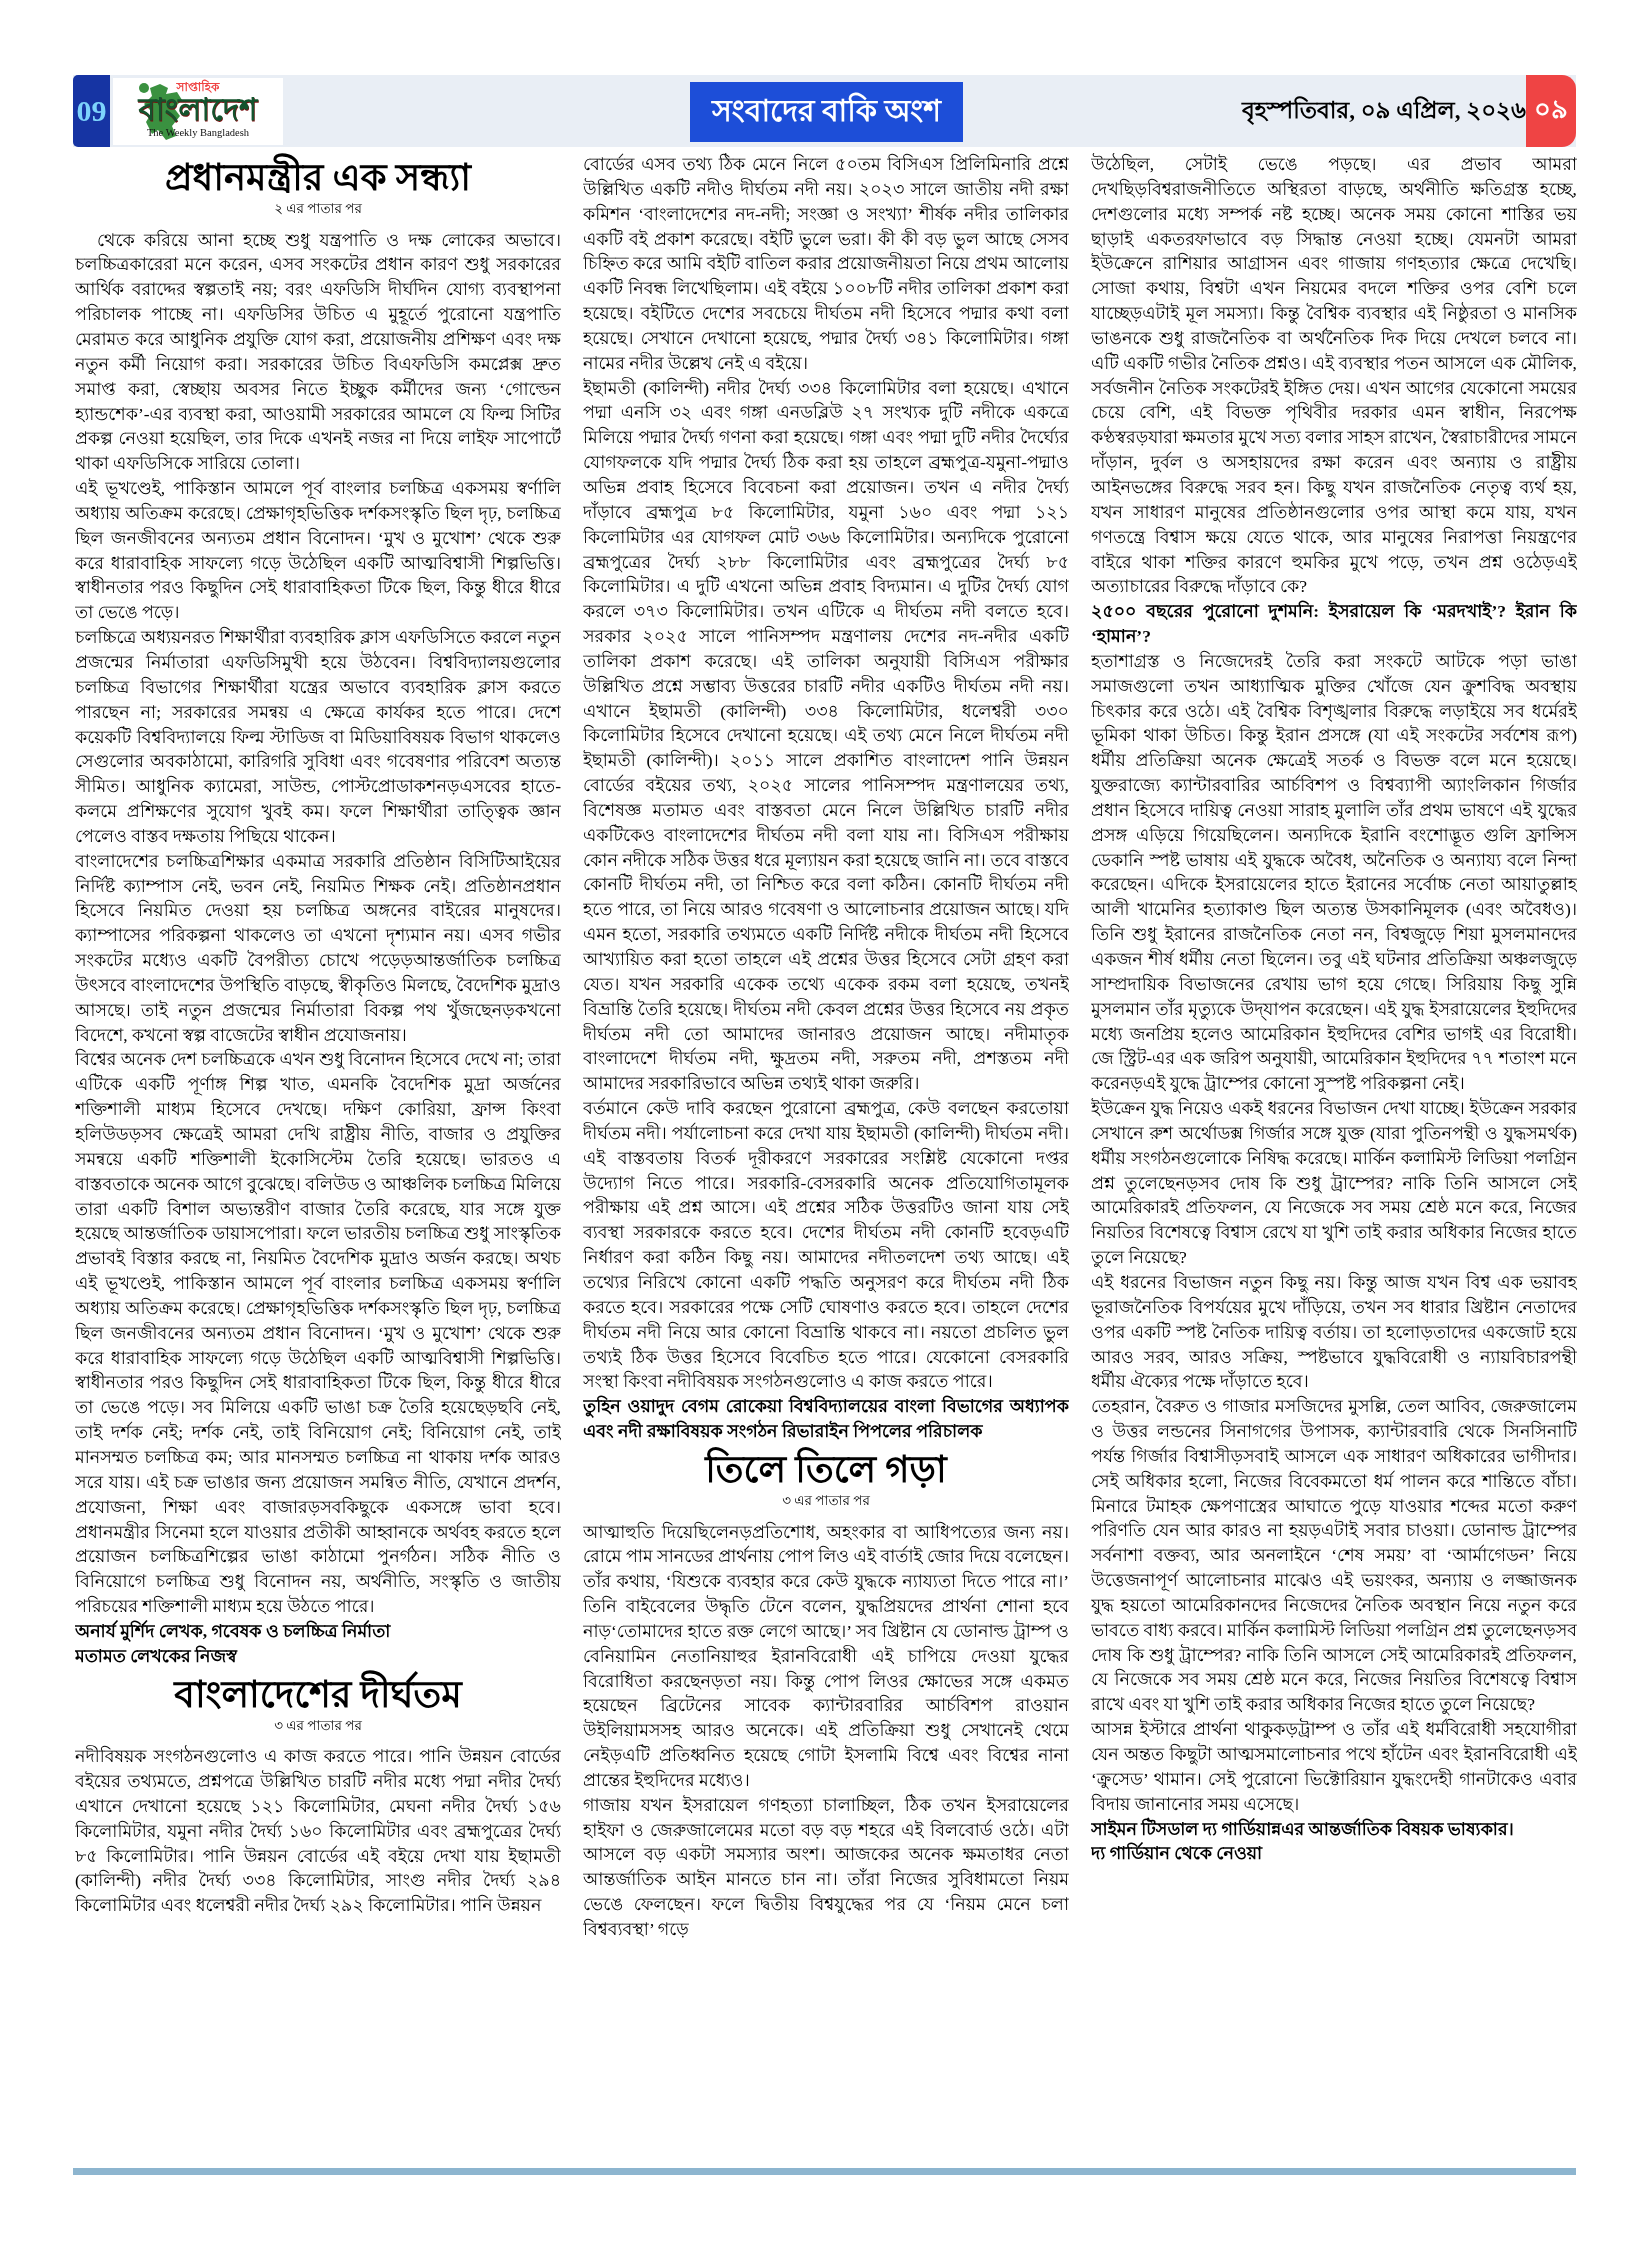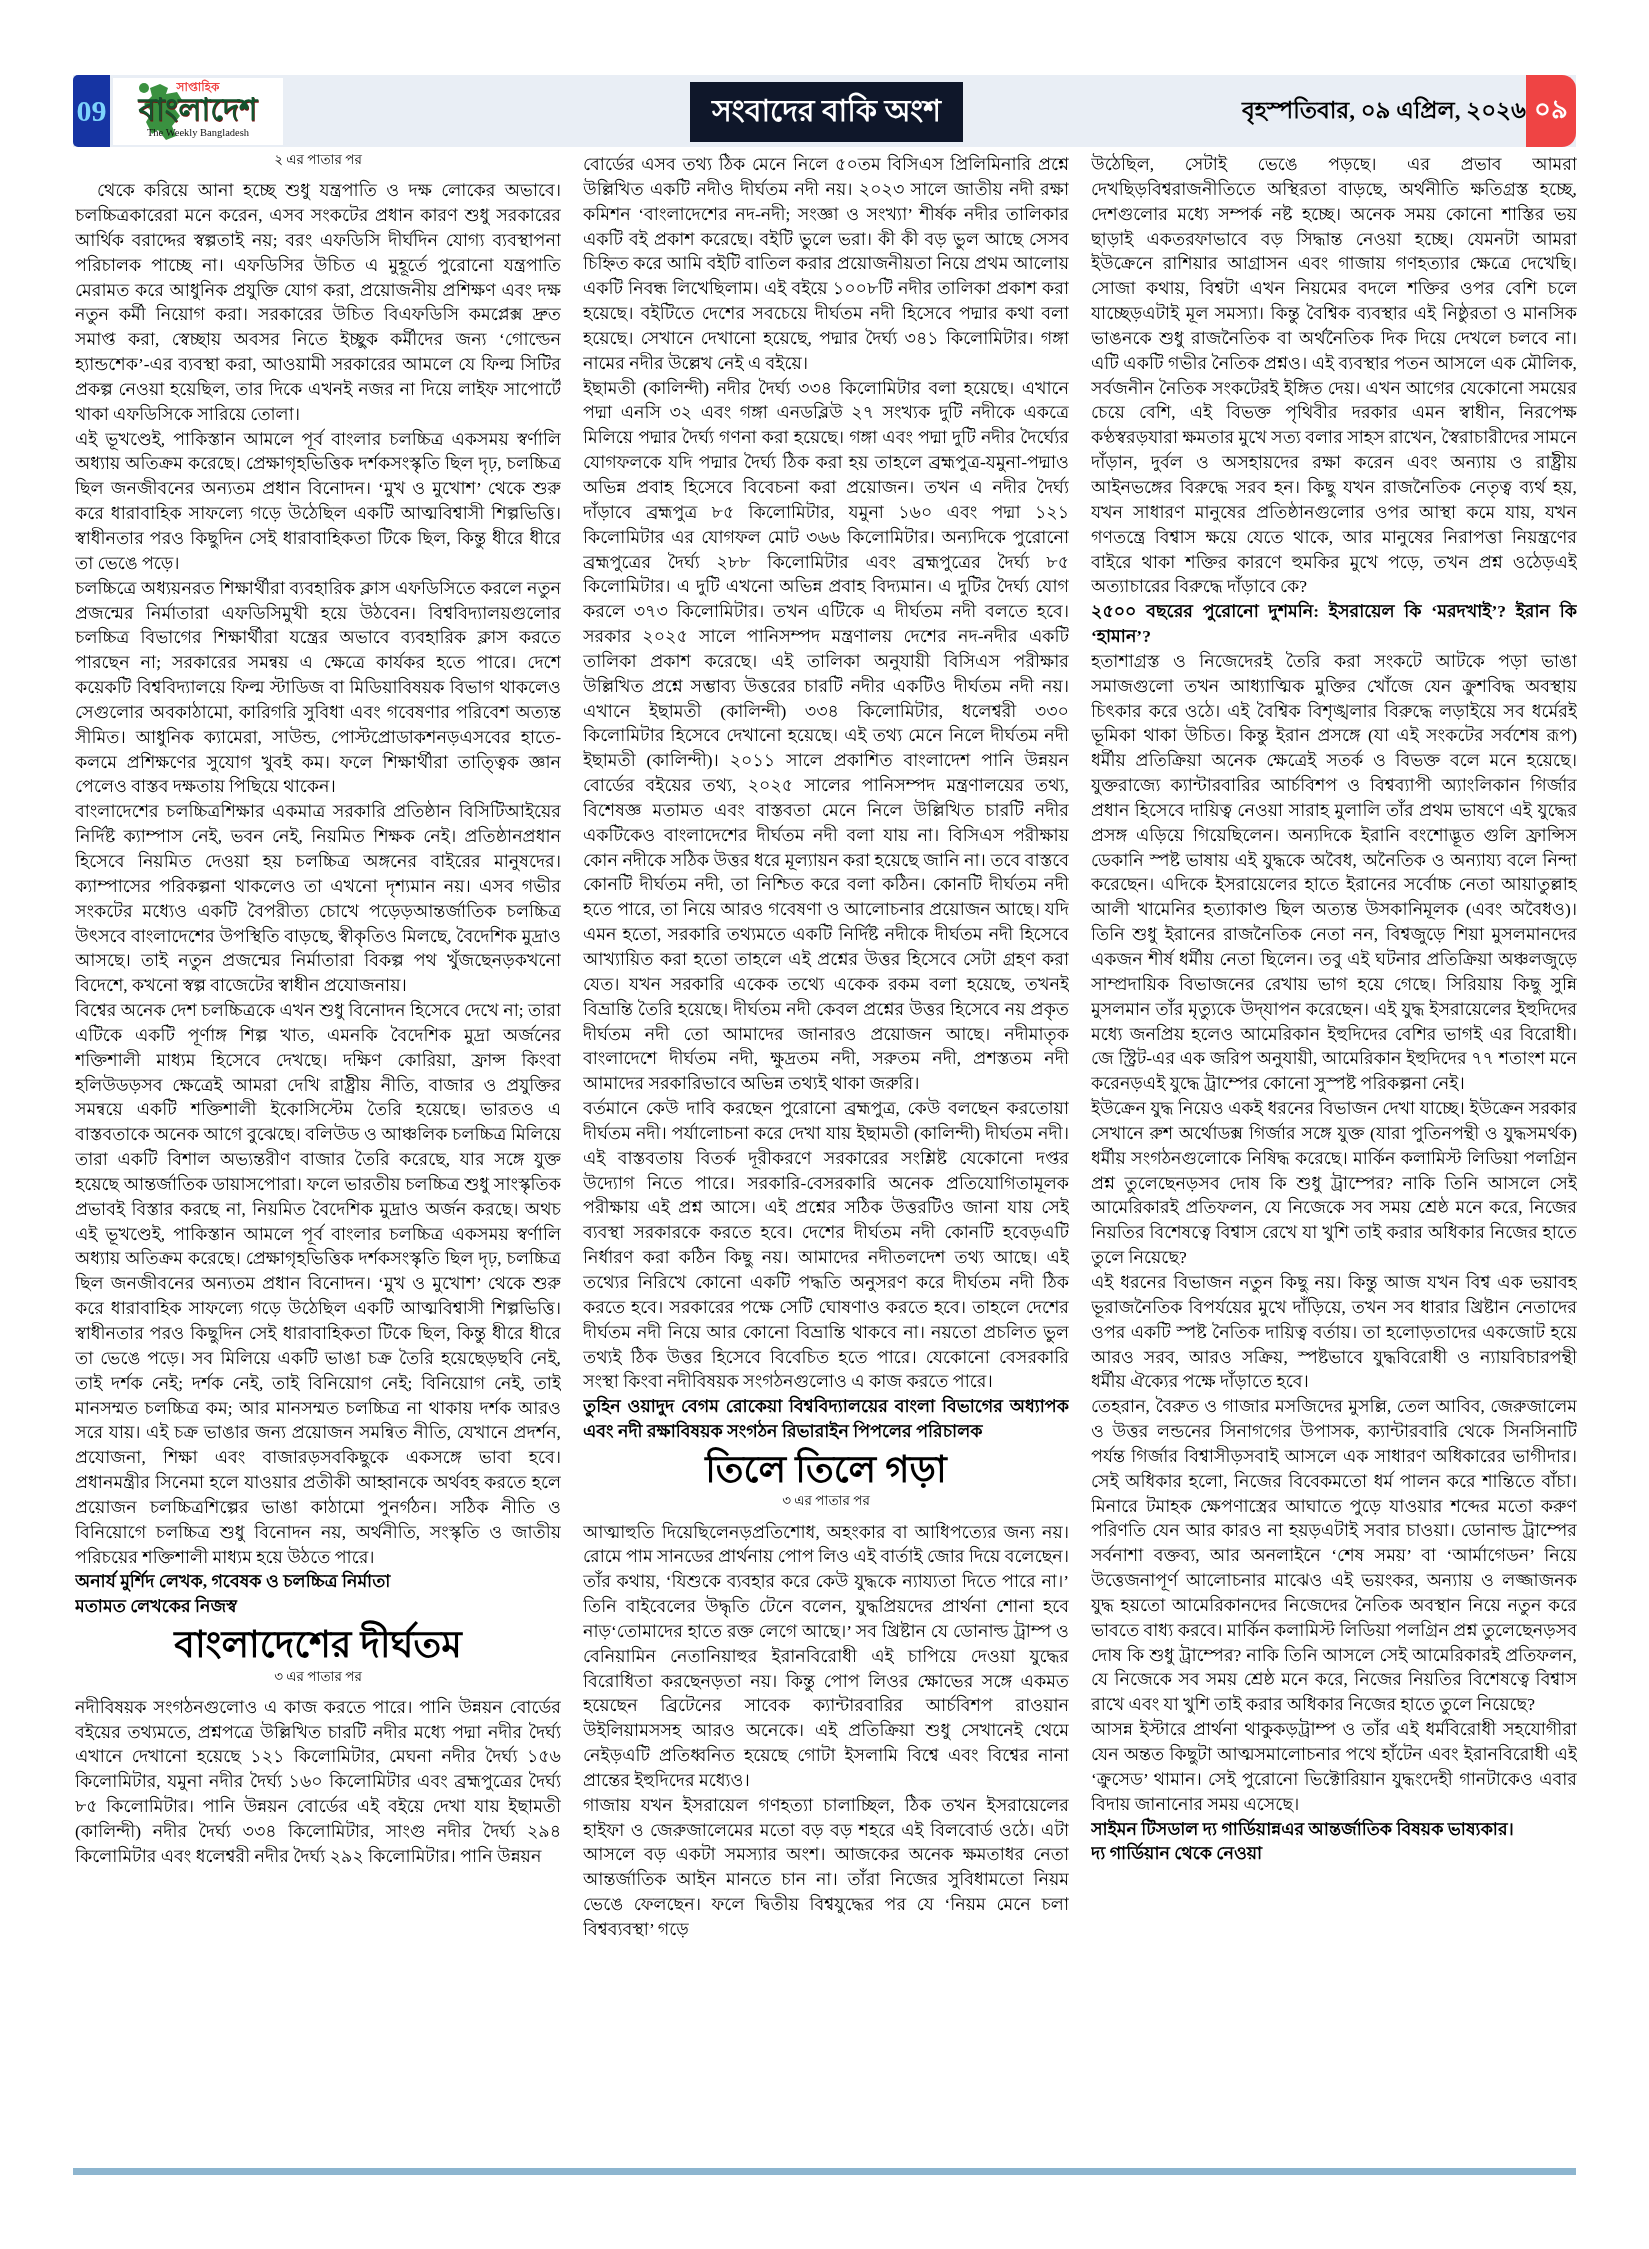--- a/index.html
+++ b/index.html
@@ -18,21 +18,21 @@
   }
   .logo-box{
     position:absolute;left:40px;top:2.5px;width:170px;height:67px;background:#ffffff;
     overflow:hidden;text-align:center;
   }
   .logo-map{position:absolute;left:9px;top:4px;width:100px;height:60px;z-index:0;}
   .logo-pre{position:relative;z-index:1;display:block;color:#ef4444;font-size:12px;font-weight:bold;line-height:14px;margin-top:2px;}
   .logo-title{position:relative;z-index:1;display:block;color:#14532d;font-size:31px;font-weight:bold;line-height:32px;text-shadow:0.5px 0.5px 0 #7a0d10;}
   .logo-sub{position:relative;z-index:1;display:block;color:#111;font-size:10.5px;font-weight:normal;line-height:13px;}
   .section-banner{
-    position:absolute;left:617px;top:7px;width:273px;height:60px;background:#0f172a;
+    position:absolute;left:617px;top:7px;width:273px;height:60px;background:#1d4ed8;
     display:flex;align-items:center;justify-content:center;
   }
   .section-banner span{color:#fff;font-size:30px;font-weight:bold;}
   .issue-date{
     position:absolute;right:50px;top:0;height:72px;display:flex;align-items:center;
     font-size:23px;font-weight:bold;
   }
   .pagenum-right{
     position:absolute;right:0;top:0;width:50px;height:72px;background:#ef4444;
     border-radius:0 14px 14px 0;display:flex;align-items:center;justify-content:center;
@@ -79,20 +79,21 @@
   <div class="section-banner">
     <span>সংবাদের বাকি অংশ</span>
   </div>
   <div class="issue-date">বৃহস্পতিবার, ০৯ এপ্রিল, ২০২৬</div>
   <div class="pagenum-right">
     <span>০৯</span>
   </div>
 </div>
 
 <div class="col col-1">
+    <div class="blk-headline">প্রধানমন্ত্রীর এক সন্ধ্যা</div>
     <div class="blk-subhead">২ এর পাতার পর</div>
     <div class="blk-para indent">থেকে করিয়ে আনা হচ্ছে শুধু যন্ত্রপাতি ও দক্ষ লোকের অভাবে। চলচ্চিত্রকারেরা মনে করেন, এসব সংকটের প্রধান কারণ শুধু সরকারের আর্থিক বরাদ্দের স্বল্পতাই নয়; বরং এফডিসি দীর্ঘদিন যোগ্য ব্যবস্থাপনা পরিচালক পাচ্ছে না। এফডিসির উচিত এ মুহূর্তে পুরোনো যন্ত্রপাতি মেরামত করে আধুনিক প্রযুক্তি যোগ করা, প্রয়োজনীয় প্রশিক্ষণ এবং দক্ষ নতুন কর্মী নিয়োগ করা। সরকারের উচিত বিএফডিসি কমপ্লেক্স দ্রুত সমাপ্ত করা, স্বেচ্ছায় অবসর নিতে ইচ্ছুক কর্মীদের জন্য ‘গোল্ডেন হ্যান্ডশেক’-এর ব্যবস্থা করা, আওয়ামী সরকারের আমলে যে ফিল্ম সিটির প্রকল্প নেওয়া হয়েছিল, তার দিকে এখনই নজর না দিয়ে লাইফ সাপোর্টে থাকা এফডিসিকে সারিয়ে তোলা।</div>
     <div class="blk-para">এই ভূখণ্ডেই, পাকিস্তান আমলে পূর্ব বাংলার চলচ্চিত্র একসময় স্বর্ণালি অধ্যায় অতিক্রম করেছে। প্রেক্ষাগৃহভিত্তিক দর্শকসংস্কৃতি ছিল দৃঢ়, চলচ্চিত্র ছিল জনজীবনের অন্যতম প্রধান বিনোদন। ‘মুখ ও মুখোশ’ থেকে শুরু করে ধারাবাহিক সাফল্যে গড়ে উঠেছিল একটি আত্মবিশ্বাসী শিল্পভিত্তি। স্বাধীনতার পরও কিছুদিন সেই ধারাবাহিকতা টিকে ছিল, কিন্তু ধীরে ধীরে তা ভেঙে পড়ে।</div>
     <div class="blk-para">চলচ্চিত্রে অধ্যয়নরত শিক্ষার্থীরা ব্যবহারিক ক্লাস এফডিসিতে করলে নতুন প্রজন্মের নির্মাতারা এফডিসিমুখী হয়ে উঠবেন। বিশ্ববিদ্যালয়গুলোর চলচ্চিত্র বিভাগের শিক্ষার্থীরা যন্ত্রের অভাবে ব্যবহারিক ক্লাস করতে পারছেন না; সরকারের সমন্বয় এ ক্ষেত্রে কার্যকর হতে পারে। দেশে কয়েকটি বিশ্ববিদ্যালয়ে ফিল্ম স্টাডিজ বা মিডিয়াবিষয়ক বিভাগ থাকলেও সেগুলোর অবকাঠামো, কারিগরি সুবিধা এবং গবেষণার পরিবেশ অত্যন্ত সীমিত। আধুনিক ক্যামেরা, সাউন্ড, পোস্টপ্রোডাকশনড়এসবের হাতে-কলমে প্রশিক্ষণের সুযোগ খুবই কম। ফলে শিক্ষার্থীরা তাত্ত্বিক জ্ঞান পেলেও বাস্তব দক্ষতায় পিছিয়ে থাকেন।</div>
     <div class="blk-para">বাংলাদেশের চলচ্চিত্রশিক্ষার একমাত্র সরকারি প্রতিষ্ঠান বিসিটিআইয়ের নির্দিষ্ট ক্যাম্পাস নেই, ভবন নেই, নিয়মিত শিক্ষক নেই। প্রতিষ্ঠানপ্রধান হিসেবে নিয়মিত দেওয়া হয় চলচ্চিত্র অঙ্গনের বাইরের মানুষদের। ক্যাম্পাসের পরিকল্পনা থাকলেও তা এখনো দৃশ্যমান নয়। এসব গভীর সংকটের মধ্যেও একটি বৈপরীত্য চোখে পড়েড়আন্তর্জাতিক চলচ্চিত্র উৎসবে বাংলাদেশের উপস্থিতি বাড়ছে, স্বীকৃতিও মিলছে, বৈদেশিক মুদ্রাও আসছে। তাই নতুন প্রজন্মের নির্মাতারা বিকল্প পথ খুঁজছেনড়কখনো বিদেশে, কখনো স্বল্প বাজেটের স্বাধীন প্রযোজনায়।</div>
     <div class="blk-para">বিশ্বের অনেক দেশ চলচ্চিত্রকে এখন শুধু বিনোদন হিসেবে দেখে না; তারা এটিকে একটি পূর্ণাঙ্গ শিল্প খাত, এমনকি বৈদেশিক মুদ্রা অর্জনের শক্তিশালী মাধ্যম হিসেবে দেখছে। দক্ষিণ কোরিয়া, ফ্রান্স কিংবা হলিউডড়সব ক্ষেত্রেই আমরা দেখি রাষ্ট্রীয় নীতি, বাজার ও প্রযুক্তির সমন্বয়ে একটি শক্তিশালী ইকোসিস্টেম তৈরি হয়েছে। ভারতও এ বাস্তবতাকে অনেক আগে বুঝেছে। বলিউড ও আঞ্চলিক চলচ্চিত্র মিলিয়ে তারা একটি বিশাল অভ্যন্তরীণ বাজার তৈরি করেছে, যার সঙ্গে যুক্ত হয়েছে আন্তর্জাতিক ডায়াসপোরা। ফলে ভারতীয় চলচ্চিত্র শুধু সাংস্কৃতিক প্রভাবই বিস্তার করছে না, নিয়মিত বৈদেশিক মুদ্রাও অর্জন করছে। অথচ এই ভূখণ্ডেই, পাকিস্তান আমলে পূর্ব বাংলার চলচ্চিত্র একসময় স্বর্ণালি অধ্যায় অতিক্রম করেছে। প্রেক্ষাগৃহভিত্তিক দর্শকসংস্কৃতি ছিল দৃঢ়, চলচ্চিত্র ছিল জনজীবনের অন্যতম প্রধান বিনোদন। ‘মুখ ও মুখোশ’ থেকে শুরু করে ধারাবাহিক সাফল্যে গড়ে উঠেছিল একটি আত্মবিশ্বাসী শিল্পভিত্তি। স্বাধীনতার পরও কিছুদিন সেই ধারাবাহিকতা টিকে ছিল, কিন্তু ধীরে ধীরে তা ভেঙে পড়ে। সব মিলিয়ে একটি ভাঙা চক্র তৈরি হয়েছেড়ছবি নেই, তাই দর্শক নেই; দর্শক নেই, তাই বিনিয়োগ নেই; বিনিয়োগ নেই, তাই মানসম্মত চলচ্চিত্র কম; আর মানসম্মত চলচ্চিত্র না থাকায় দর্শক আরও সরে যায়। এই চক্র ভাঙার জন্য প্রয়োজন সমন্বিত নীতি, যেখানে প্রদর্শন, প্রযোজনা, শিক্ষা এবং বাজারড়সবকিছুকে একসঙ্গে ভাবা হবে। প্রধানমন্ত্রীর সিনেমা হলে যাওয়ার প্রতীকী আহ্বানকে অর্থবহ করতে হলে প্রয়োজন চলচ্চিত্রশিল্পের ভাঙা কাঠামো পুনর্গঠন। সঠিক নীতি ও বিনিয়োগে চলচ্চিত্র শুধু বিনোদন নয়, অর্থনীতি, সংস্কৃতি ও জাতীয় পরিচয়ের শক্তিশালী মাধ্যম হয়ে উঠতে পারে।</div>
     <div class="blk-credit">অনার্য মুর্শিদ লেখক, গবেষক ও চলচ্চিত্র নির্মাতা</div>
     <div class="blk-credit">মতামত লেখকের নিজস্ব</div>
     <div class="blk-headline">বাংলাদেশের দীর্ঘতম</div>
     <div class="blk-subhead">৩ এর পাতার পর</div>

